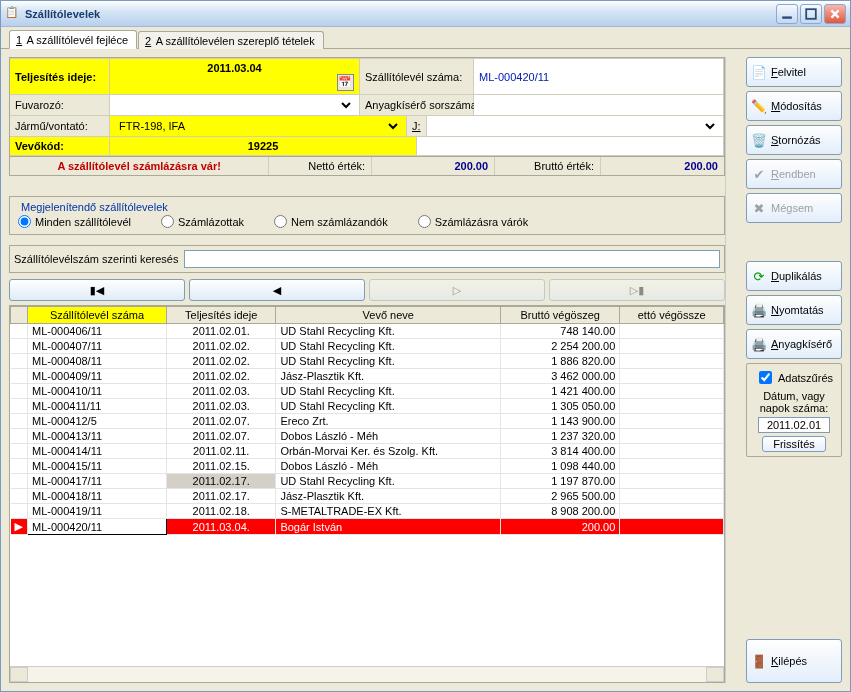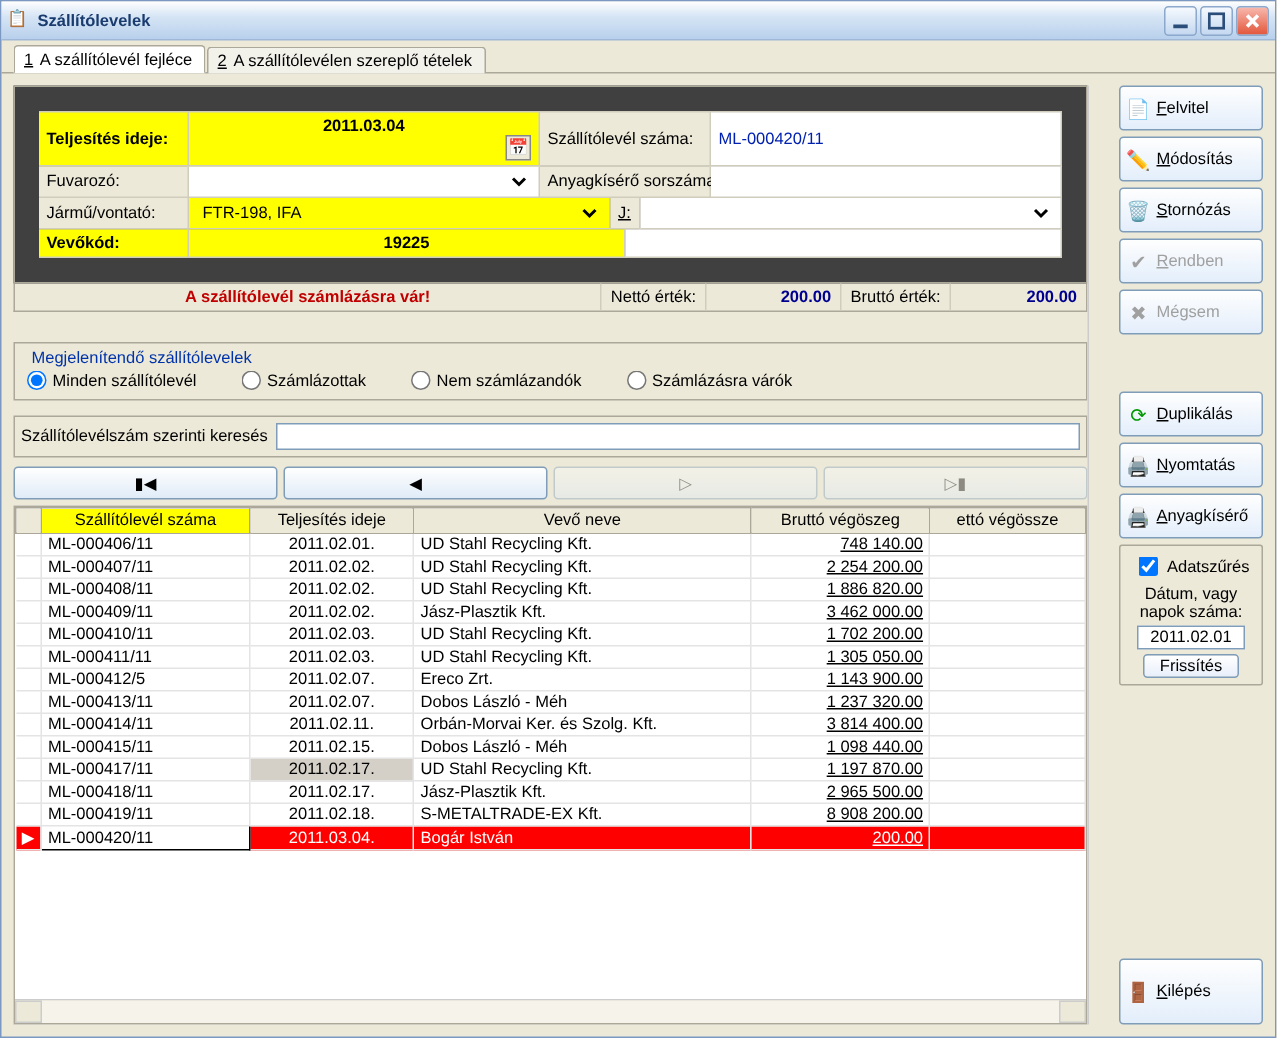--- a/index.html
+++ b/index.html
@@ -11,52 +11,52 @@
   .titlebar-buttons { display: flex; gap: 2px; }
   .tbtn { width: 22px; height: 20px; border: 1px solid #8ca8cc; border-radius: 3px; background: linear-gradient(to bottom, #f5f9fe, #c4d8f0); display: flex; align-items: center; justify-content: center; cursor: pointer; }
   .tbtn.close { background: linear-gradient(to bottom, #f8b8ad, #e2573c); }
   .tbtn svg { width: 12px; height: 12px; }
   .tabs { height: 22px; padding-left: 8px; border-bottom: 1px solid #aca899; display: flex; align-items: flex-end; }
   .tab { padding: 3px 8px 2px 6px; border: 1px solid #aca899; border-bottom: none; background: #f2f1ea; margin-right: 1px; border-radius: 3px 3px 0 0; cursor: pointer; position: relative; top: 1px; }
   .tab.active { background: #fff; z-index: 2; border-bottom: 1px solid #fff; }
   .tab-num { text-decoration: underline; margin-right: 2px; }
   .content { flex: 1; display: flex; padding: 8px; gap: 6px; overflow: hidden; }
   .sidebar { width: 96px; display: flex; flex-direction: column; gap: 4px; }
-  .form-panel { border: 1px solid #aca899; background: #404040; padding: 16px; }
+  .form-panel { border: 1px solid #aca899; background: #14b8a6; padding: 0; }
   .form-row { display: flex; align-items: stretch; }
   .form-row > * { border: 1px solid #d0cdbd; border-top: none; border-left: none; }
   .form-row:first-child > * { border-top: 1px solid #d0cdbd; }
   .lbl { background: #ece9d8; padding: 3px 5px; display: flex; align-items: center; white-space: nowrap; }
   .val { background: #fff; padding: 3px 5px; display: flex; align-items: center; flex: 1; min-width: 0; }
   .val input, .val select { border: none; background: transparent; width: 100%; outline: none; }
   .hl-lbl { background: #ffff00; font-weight: bold; }
   .hl-val { background: #ffff00; font-weight: bold; flex-direction: column; }
   .hl-blue { color: #0020b0; }
   .date-btn { width: 17px; height: 17px; border: 1px solid #888; background: #ece9d8; display: inline-flex; align-items: center; justify-content: center; cursor: pointer; margin-left: auto; }
-  .status-row { display: flex; border: 1px solid #aca899; border-top: none; }
+  .status-row { display: flex; border: 1px solid #aca899; border-top: none; gap: 33px; }
   .status-cell { padding: 3px 6px; border-right: 1px solid #d0cdbd; white-space: nowrap; }
   .status-red { color: #c00000; font-weight: bold; flex: 1; display: flex; align-items: center; justify-content: center; }
   .status-v { text-align: right; min-width: 60px; color: #000090; font-weight: bold; }
   .fieldset { border: 1px solid #aca899; margin-top: 20px; padding: 4px 8px 6px; }
   .legend { color: #0033aa; padding: 0 3px; margin-top: -11px; background: #ece9d8; display: inline-block; }
   .radio-row { display: flex; gap: 30px; margin-top: 2px; }
   .radio-item { display: flex; align-items: center; gap: 4px; cursor: pointer; }
   .radio-item input { margin: 0; }
   .search-row { display: flex; align-items: center; gap: 6px; margin-top: 10px; border: 1px solid #aca899; padding: 4px; background: #ece9d8; }
   .search-row input { flex: 1; border: 1px solid #7f9db9; padding: 2px; }
   .nav-row { display: flex; gap: 4px; margin-top: 6px; }
   .nav-btn { flex: 1; height: 22px; border: 1px solid #7f9db9; border-radius: 3px; background: linear-gradient(to bottom, #fefefe, #e0ecf8); display: flex; align-items: center; justify-content: center; cursor: pointer; }
   .nav-btn.disabled { opacity: 0.4; cursor: default; }
   .grid-wrap { flex: 1; border: 1px solid #aca899; margin-top: 4px; background: #fff; overflow: hidden; display: flex; flex-direction: column; }
   .grid { flex: 1; overflow: auto; }
   table { border-collapse: collapse; width: 100%; }
   th { background: #ece9d8; border: 1px solid #aca899; padding: 2px 4px; font-weight: normal; position: sticky; top: 0; }
   .th-hl { background: #ffff00; }
   td { border-right: 1px solid #e4e4e4; border-bottom: 1px solid #e4e4e4; padding: 1px 4px; white-space: nowrap; }
-  td.num { text-align: right; text-decoration: underline; }
+  td.num { text-align: right; }
   td.ctr { text-align: center; }
   tr.sel-row td { background: #ff0000; color: #fff; }
   td.gray-cell { background: #d4d0c8; }
   .row-arrow { width: 12px; }
   .scrollbar-stub { height: 16px; background: #ece9d8; border-top: 1px solid #ccc; display: flex; }
   .scrollbar-stub::before, .scrollbar-stub::after { content: ''; width: 16px; border: 1px solid #ccc; background: #ece9d8; }
   .scrollbar-stub-track { flex:1; background: #f5f3ea; }
   .sidebtn { height: 30px; border: 1px solid #7f9db9; border-radius: 3px; background: linear-gradient(to bottom, #fefefe, #e3eefb); display: flex; align-items: center; gap: 4px; padding: 0 4px; cursor: pointer; }
   .sidebtn.disabled { color: #a0a0a0; }
   .sidebtn .ul { text-decoration: underline; }
@@ -233,21 +233,21 @@
                     <td class="ctr">2011.02.02.</td>
                     <td>Jász-Plasztik Kft.</td>
                     <td class="num">3 462 000.00</td>
                     <td></td>
                   </tr>
                   <tr>
                     <td class="row-arrow"></td>
                     <td>ML-000410/11</td>
                     <td class="ctr">2011.02.03.</td>
                     <td>UD Stahl Recycling Kft.</td>
-                    <td class="num">1 702 200.00</td>
+                    <td class="num">1 421 400.00</td>
                     <td></td>
                   </tr>
                   <tr>
                     <td class="row-arrow"></td>
                     <td>ML-000411/11</td>
                     <td class="ctr">2011.02.03.</td>
                     <td>UD Stahl Recycling Kft.</td>
                     <td class="num">1 305 050.00</td>
                     <td></td>
                   </tr>

